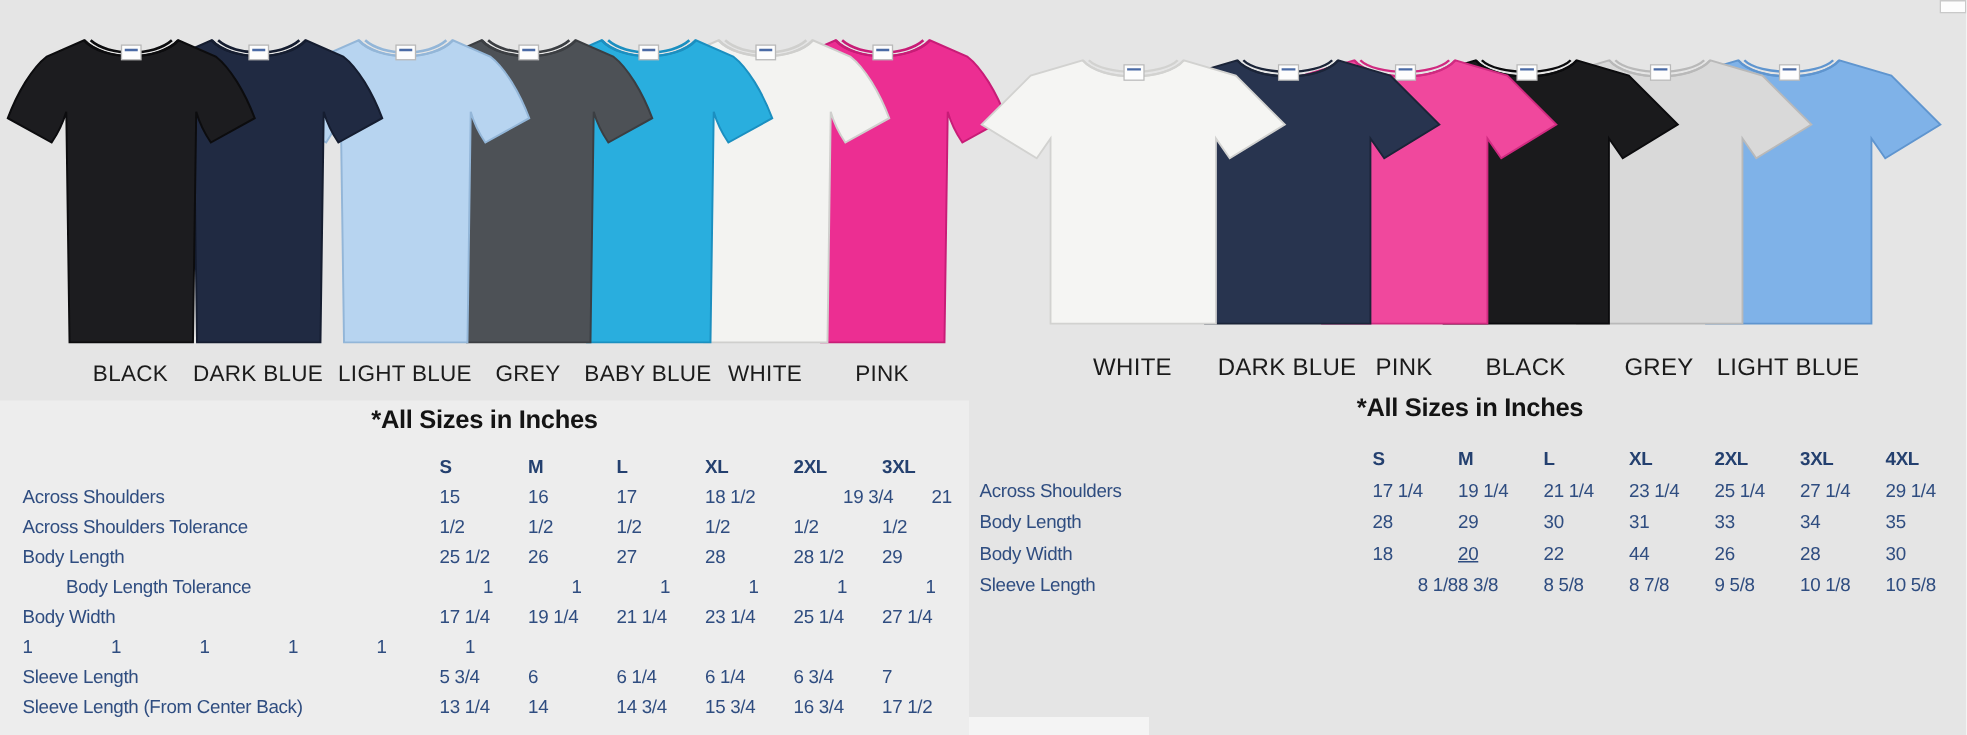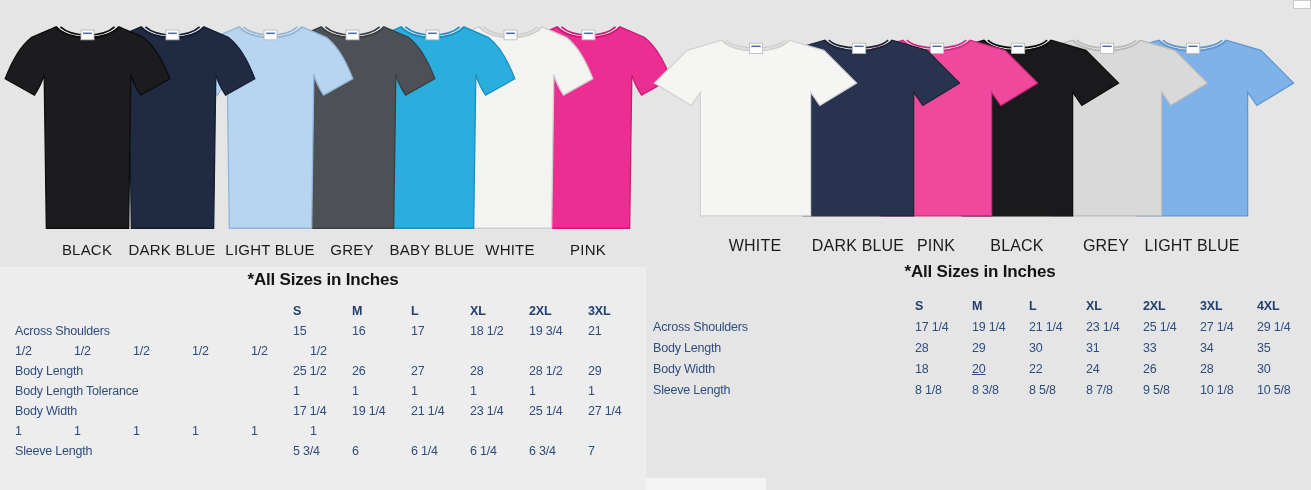--- a/index.html
+++ b/index.html
@@ -163,41 +163,42 @@
         <div class="cell hdr" style="width: 59px;">XL</div>
         <div class="cell hdr" style="width: 59px;">2XL</div>
         <div class="cell hdr" style="width: 59px;">3XL</div>
       </div>
       <div class="trow" style="height: 20px;">
         <div class="rlabel" style="width: 278px;">Across Shoulders</div>
         <div class="cell" style="width: 59px;">15</div>
         <div class="cell" style="width: 59px;">16</div>
         <div class="cell" style="width: 59px;">17</div>
         <div class="cell" style="width: 59px;">18 1/2</div>
-        <div class="cell" style="width: 59px;">19 3/4</div>
+        <div class="cell" style="width: 59px; margin-left: 33px;">19 3/4</div>
         <div class="cell" style="width: 59px;">21</div>
       </div>
       <div class="trow" style="height: 20px;">
+        <div class="rlabel" style="width: 278px;">Across Shoulders Tolerance</div>
         <div class="cell" style="width: 59px;">1/2</div>
         <div class="cell" style="width: 59px;">1/2</div>
         <div class="cell" style="width: 59px;">1/2</div>
         <div class="cell" style="width: 59px;">1/2</div>
         <div class="cell" style="width: 59px;">1/2</div>
         <div class="cell" style="width: 59px;">1/2</div>
       </div>
       <div class="trow" style="height: 20px;">
         <div class="rlabel" style="width: 278px;">Body Length</div>
         <div class="cell" style="width: 59px;">25 1/2</div>
         <div class="cell" style="width: 59px;">26</div>
         <div class="cell" style="width: 59px;">27</div>
         <div class="cell" style="width: 59px;">28</div>
         <div class="cell" style="width: 59px;">28 1/2</div>
         <div class="cell" style="width: 59px;">29</div>
       </div>
-      <div class="trow" style="height: 20px;">
+      <div class="trow" style="height: 20px; margin-left: 29px;">
         <div class="rlabel" style="width: 278px;">Body Length Tolerance</div>
         <div class="cell" style="width: 59px;">1</div>
         <div class="cell" style="width: 59px;">1</div>
         <div class="cell" style="width: 59px;">1</div>
         <div class="cell" style="width: 59px;">1</div>
         <div class="cell" style="width: 59px;">1</div>
         <div class="cell" style="width: 59px;">1</div>
       </div>
       <div class="trow" style="height: 20px;">
         <div class="rlabel" style="width: 278px;">Body Width</div>
@@ -217,20 +218,29 @@
         <div class="cell" style="width: 59px;">1</div>
       </div>
       <div class="trow" style="height: 20px;">
         <div class="rlabel" style="width: 278px;">Sleeve Length</div>
         <div class="cell" style="width: 59px;">5 3/4</div>
         <div class="cell" style="width: 59px;">6</div>
         <div class="cell" style="width: 59px;">6 1/4</div>
         <div class="cell" style="width: 59px;">6 1/4</div>
         <div class="cell" style="width: 59px;">6 3/4</div>
         <div class="cell" style="width: 59px;">7</div>
+      </div>
+      <div class="trow" style="height: 20px;">
+        <div class="rlabel" style="width: 278px;">Sleeve Length (From Center Back)</div>
+        <div class="cell" style="width: 59px;">13 1/4</div>
+        <div class="cell" style="width: 59px;">14</div>
+        <div class="cell" style="width: 59px;">14 3/4</div>
+        <div class="cell" style="width: 59px;">15 3/4</div>
+        <div class="cell" style="width: 59px;">16 3/4</div>
+        <div class="cell" style="width: 59px;">17 1/2</div>
       </div>
     </div>
 
   <div class="tbl-title" style="left:653px;top:262px;width:654px;">*All Sizes in Inches</div>
   <div class="size-table" id="mens-table" style="left:653px;top:295px;">
       <div class="trow" style="height: 21px;">
         <div class="rlabel" style="width: 262px;"></div>
         <div class="cell hdr" style="width: 57px;">S</div>
         <div class="cell hdr" style="width: 57px;">M</div>
         <div class="cell hdr" style="width: 57px;">L</div>
@@ -257,28 +267,28 @@
         <div class="cell" style="width: 57px;">31</div>
         <div class="cell" style="width: 57px;">33</div>
         <div class="cell" style="width: 57px;">34</div>
         <div class="cell" style="width: 57px;">35</div>
       </div>
       <div class="trow" style="height: 21px;">
         <div class="rlabel" style="width: 262px;">Body Width</div>
         <div class="cell" style="width: 57px;">18</div>
         <div class="cell" style="width: 57px; text-decoration: underline;">20</div>
         <div class="cell" style="width: 57px;">22</div>
-        <div class="cell" style="width: 57px;">24</div>
+        <div class="cell" style="width: 57px;">44</div>
         <div class="cell" style="width: 57px;">26</div>
         <div class="cell" style="width: 57px;">28</div>
         <div class="cell" style="width: 57px;">30</div>
       </div>
       <div class="trow" style="height: 21px;">
         <div class="rlabel" style="width: 262px;">Sleeve Length</div>
-        <div class="cell" style="width: 57px;">8 1/8</div>
+        <div class="cell" style="width: 57px; text-align: right;">8 1/8</div>
         <div class="cell" style="width: 57px;">8 3/8</div>
         <div class="cell" style="width: 57px;">8 5/8</div>
         <div class="cell" style="width: 57px;">8 7/8</div>
         <div class="cell" style="width: 57px;">9 5/8</div>
         <div class="cell" style="width: 57px;">10 1/8</div>
         <div class="cell" style="width: 57px;">10 5/8</div>
       </div>
     </div>
 
 </div>

